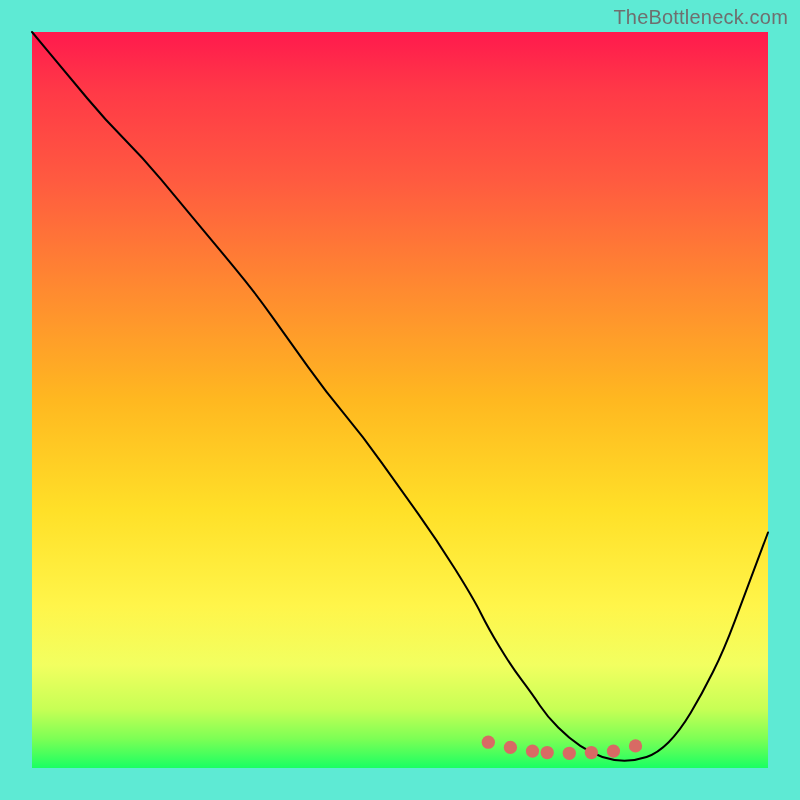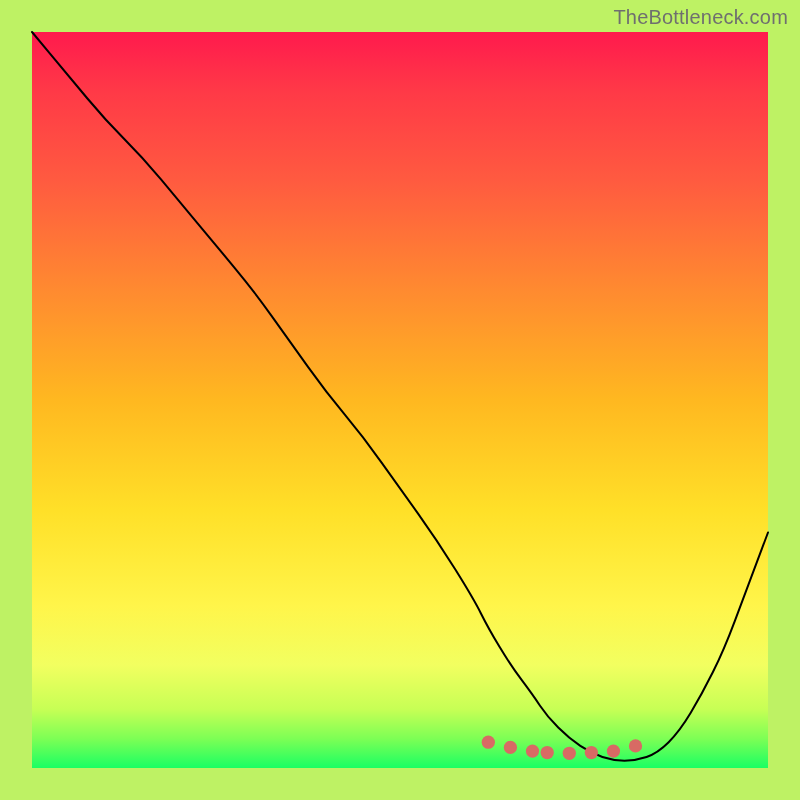--- a/index.html
+++ b/index.html
@@ -8,21 +8,21 @@
     width: 800px;
     height: 800px;
     background: #000;
     overflow: hidden;
     font-family: Arial, Helvetica, sans-serif;
   }
   .frame {
     position: relative;
     width: 800px;
     height: 800px;
-    background: #bef264;
+    background: #5eead4;
   }
   .plot-area {
     position: absolute;
     left: 32px;
     top: 32px;
     width: 736px;
     height: 736px;
     
     background: linear-gradient(
       to bottom,

